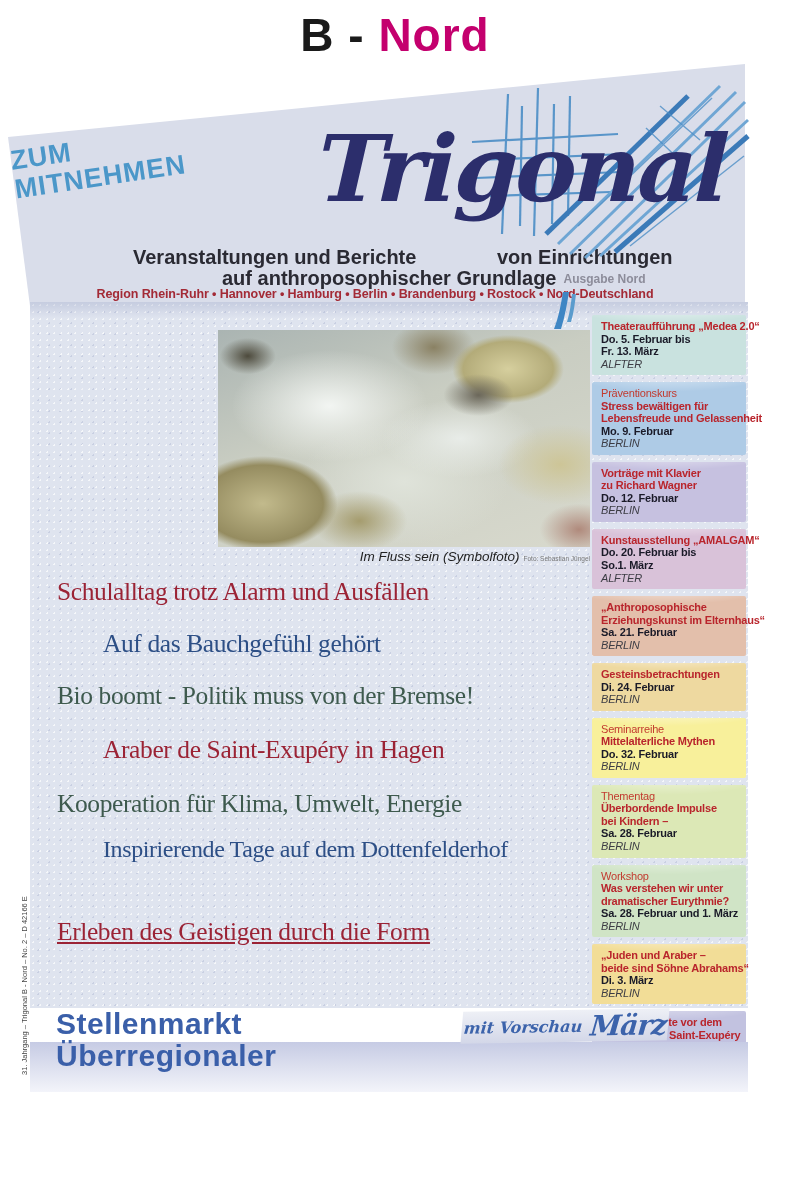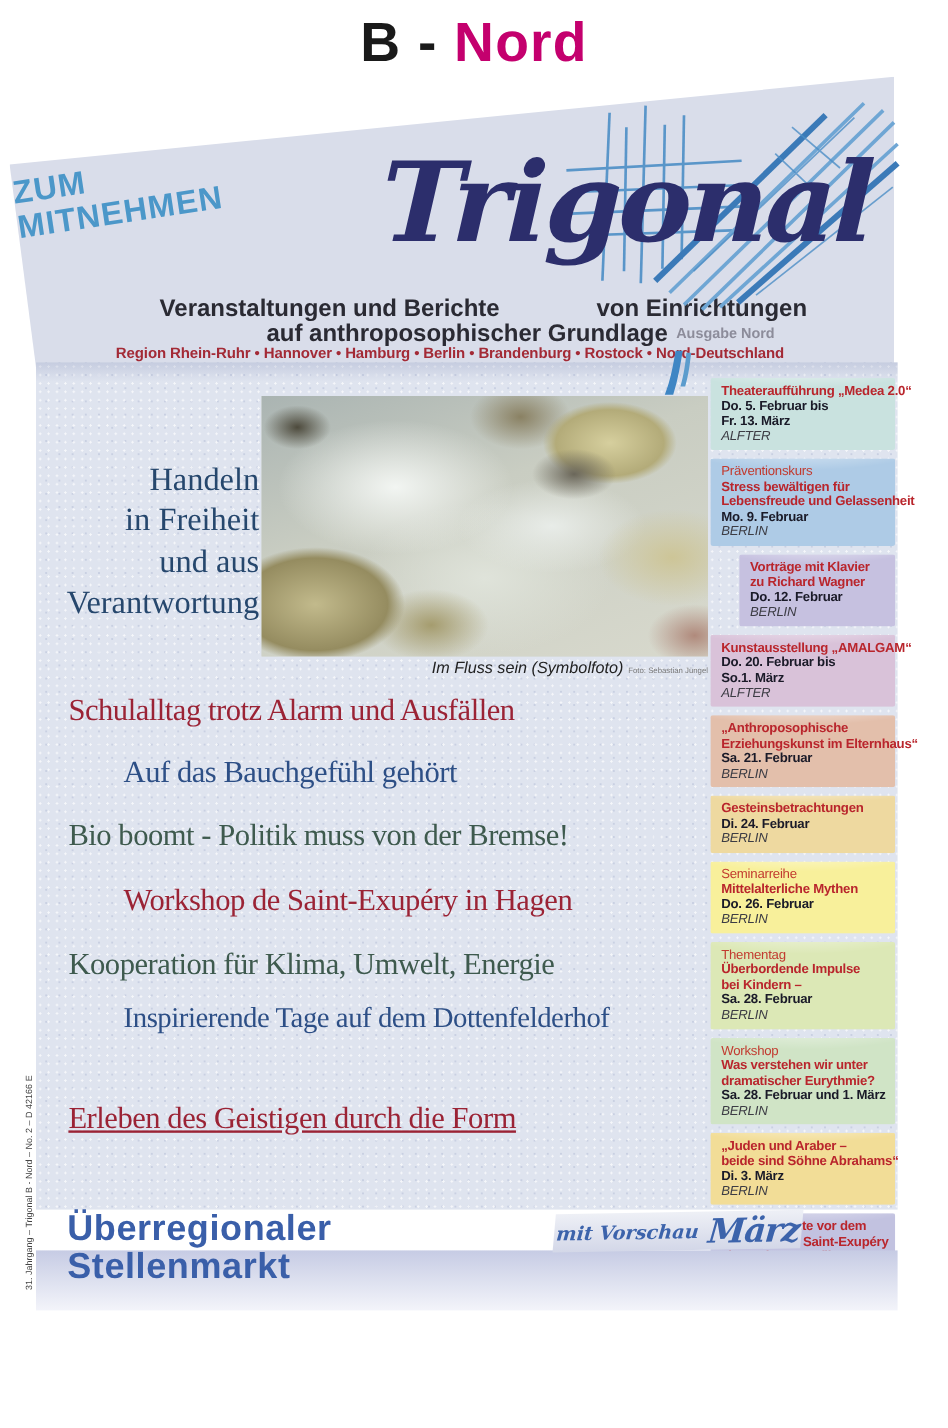--- a/index.html
+++ b/index.html
@@ -154,43 +154,37 @@
   <div class="subtitle-left">Veranstaltungen und Berichte</div>
   <div class="subtitle-right">von Einrichtungen</div>
   <div class="subtitle-2"><span>auf anthroposophischer Grundlage</span><span class="ausgabe">Ausgabe Nord</span></div>
   <div class="regions">Region Rhein-Ruhr • Hannover • Hamburg • Berlin • Brandenburg • Rostock • Nord-Deutschland</div>
 
   <div class="content-bg"></div>
 
   <div class="photo"></div>
   <div class="photo-caption"><span>Im Fluss sein (Symbolfoto)</span><span class="photo-credit">Foto: Sebastian Jüngel</span></div>
 
-  <div class="slogan">
-    <div>Handeln</div>
-    <div>in Freiheit</div>
-    <div>und aus</div>
-    <div>Verantwortung</div>
-  </div>
 
   <div id="headlines">
       <div class="headline hl-0" style="color: rgb(155, 35, 53);">
 
     <div class="hl-text">Schulalltag trotz Alarm und Ausfällen</div>
   </div>
       <div class="headline hl-1" style="color: rgb(45, 79, 134);">
 
     <div class="hl-text">Auf das Bauchgefühl gehört</div>
   </div>
       <div class="headline hl-2" style="color: rgb(62, 90, 78);">
 
     <div class="hl-text">Bio boomt - Politik muss von der Bremse!</div>
   </div>
       <div class="headline hl-3" style="color: rgb(155, 35, 53);">
 
-    <div class="hl-text">Workshop de Saint-Exupéry in Hagen</div>
+    <div class="hl-text">Araber de Saint-Exupéry in Hagen</div>
   </div>
       <div class="headline hl-4" style="color: rgb(62, 90, 78);">
 
     <div class="hl-text">Kooperation für Klima, Umwelt, Energie</div>
   </div>
       <div class="headline hl-5" style="color: rgb(45, 79, 134);">
     <div class="hl-text">Inspirierende Tage auf dem Dottenfelderhof</div>
   </div>
       <div class="headline hl-6" style="color: rgb(155, 35, 53); text-decoration: underline;">
 
@@ -214,21 +208,21 @@
     <div class="ev-kicker">Präventionskurs</div>
     <div class="ev-titles">
           <div class="ev-title-line">Stress bewältigen für</div>
           <div class="ev-title-line">Lebensfreude und Gelassenheit</div>
         </div>
     <div class="ev-dates">
           <div class="ev-date-line">Mo. 9. Februar</div>
         </div>
     <div class="ev-city">BERLIN</div>
   </div>
-      <div class="event" style="background-color: rgb(198, 193, 224); margin-left: 24px;">
+      <div class="event" style="background-color: rgb(198, 193, 224);">
 
     <div class="ev-titles">
           <div class="ev-title-line">Vorträge mit Klavier</div>
           <div class="ev-title-line">zu Richard Wagner</div>
         </div>
     <div class="ev-dates">
           <div class="ev-date-line">Do. 12. Februar</div>
         </div>
     <div class="ev-city">BERLIN</div>
   </div>
@@ -263,21 +257,21 @@
           <div class="ev-date-line">Di. 24. Februar</div>
         </div>
     <div class="ev-city">BERLIN</div>
   </div>
       <div class="event" style="background-color: rgb(248, 240, 155);">
     <div class="ev-kicker">Seminarreihe</div>
     <div class="ev-titles">
           <div class="ev-title-line">Mittelalterliche Mythen</div>
         </div>
     <div class="ev-dates">
-          <div class="ev-date-line">Do. 26. Februar</div>
+          <div class="ev-date-line">Do. 32. Februar</div>
         </div>
     <div class="ev-city">BERLIN</div>
   </div>
       <div class="event" style="background-color: rgb(220, 232, 182);">
     <div class="ev-kicker">Thementag</div>
     <div class="ev-titles">
           <div class="ev-title-line">Überbordende Impulse</div>
           <div class="ev-title-line">bei Kindern –</div>
         </div>
     <div class="ev-dates">
@@ -319,22 +313,22 @@
         </div>
     <div class="ev-city">HAGEN</div>
   </div>
     </div>
 
   <div class="imprint">31. Jahrgang – Trigonal B - Nord – No. 2 – D 42166 E</div>
 
   <div class="issue-band"></div>
 
   <div class="jobs">
+    <div>Stellenmarkt</div>
     <div>Überregionaler</div>
-    <div>Stellenmarkt</div>
   </div>
 
   <div class="preview">
     <span class="preview-prefix">mit Vorschau</span>
     <span class="preview-month">März</span>
   </div>
 
 
 </div>
 

